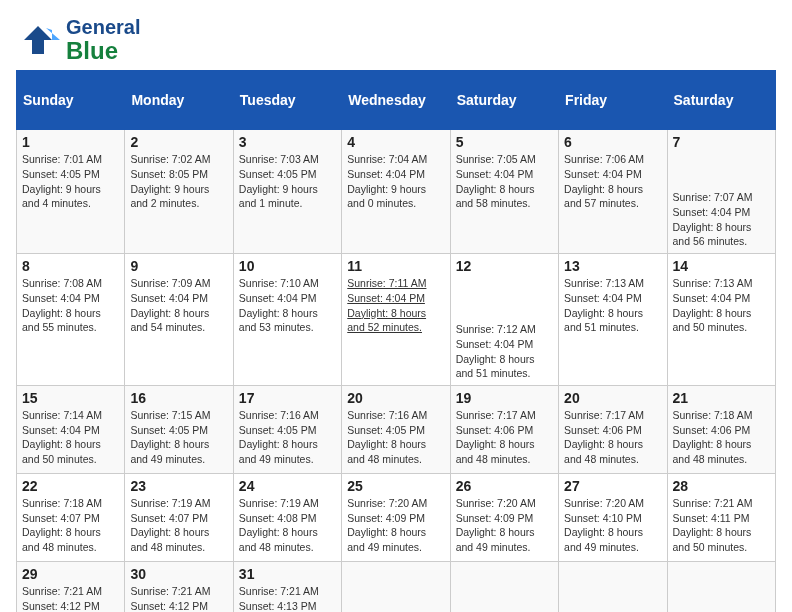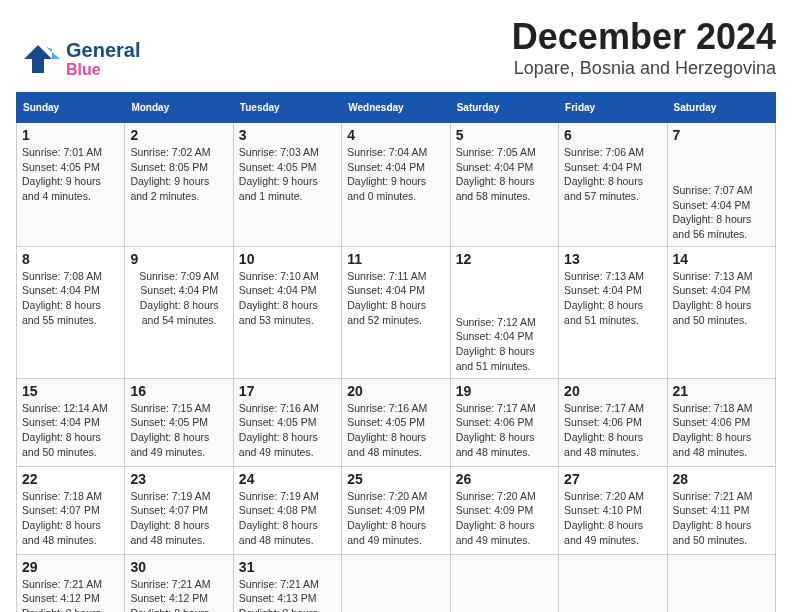--- a/index.html
+++ b/index.html
@@ -6,22 +6,22 @@
     body {
       font-family: Arial, sans-serif;
       background: #fff;
       width: 792px;
       min-height: 612px;
       padding: 16px;
     }
     .header-area {
       display: flex;
       justify-content: space-between;
-      align-items: flex-end;
-      margin-bottom: 13px;
+      align-items: flex-start;
+      margin-bottom: 6px;
     }
     .logo {
       display: flex;
       align-items: center;
       gap: 6px;
     }
     .logo-icon {
       width: 44px;
       height: 36px;
     }
@@ -38,22 +38,22 @@
       color: #444;
     }
     table {
       width: 100%;
       border-collapse: collapse;
       font-size: 11px;
     }
     thead tr th {
       background: #1a56b0;
       color: #fff;
-      padding: 9px 6px;
-      font-size: 10px;
+      padding: 21px 6px;
+      font-size: 14px;
       font-weight: bold;
       text-align: left;
       border: 1px solid #1a56b0;
     }
     tbody tr td {
       border: 1px solid #ccc;
       vertical-align: top;
       padding: 4px 5px;
       height: 88px;
       width: 14.28%;
@@ -84,26 +84,22 @@
 <div class="header-area">
   <div class="logo">
     <svg class="logo-icon" viewBox="0 0 44 36" xmlns="http://www.w3.org/2000/svg">
       <rect x="0" y="0" width="44" height="36" fill="none"></rect>
 
       <polygon points="22,4 36,18 28,18 28,32 16,32 16,18 8,18" fill="#1a4a8a"></polygon>
       <polygon points="30,6 44,18 36,18 36,8" fill="#4da6ff"></polygon>
     </svg>
     <div>
       <div style="font-size:20px;font-weight:bold;color:#1a4a8a;line-height:1.1">General</div>
-      <div style="font-size:16px;font-weight:bold;color:#ec4899;line-height:1.1">Blue</div>
+      <div style="font-size:24px;font-weight:bold;color:#15803d;line-height:1.1">Blue</div>
     </div>
-  </div>
-  <div class="title-block">
-    <div class="month-title">December 2024</div>
-    <div class="location-title">Lopare, Bosnia and Herzegovina</div>
   </div>
 </div>
 
 <table>
   <thead>
     <tr>
     <th>Sunday</th>
         <th>Monday</th>
         <th>Tuesday</th>
         <th>Wednesday</th>
@@ -167,35 +163,35 @@
       <tr>
         <td>
           <span class="day-num">8</span>
           <div class="cell-text" style="white-space: pre-line;">Sunrise: 7:08 AM
 Sunset: 4:04 PM
 Daylight: 8 hours
 and 55 minutes.</div>
         </td>
         <td>
           <span class="day-num">9</span>
-          <div class="cell-text" style="white-space: pre-line; text-align: center;">Sunrise: 7:09 AM
+          <div class="cell-text" style="white-space: pre-line;">Sunrise: 7:09 AM
 Sunset: 4:04 PM
 Daylight: 8 hours
 and 54 minutes.</div>
         </td>
         <td>
           <span class="day-num">10</span>
           <div class="cell-text" style="white-space: pre-line;">Sunrise: 7:10 AM
 Sunset: 4:04 PM
 Daylight: 8 hours
 and 53 minutes.</div>
         </td>
         <td>
           <span class="day-num">11</span>
-          <div class="cell-text" style="white-space: pre-line;">Sunrise: 7:11 AM
+          <div class="cell-text" style="white-space: pre-line; text-decoration: underline;">Sunrise: 7:11 AM
 Sunset: 4:04 PM
 Daylight: 8 hours
 and 52 minutes.</div>
         </td>
         <td>
           <span class="day-num">12</span>
           <div class="cell-text" style="white-space: pre-line; margin-top: 48px;">Sunrise: 7:12 AM
 Sunset: 4:04 PM
 Daylight: 8 hours
 and 51 minutes.</div>
@@ -211,21 +207,21 @@
           <span class="day-num">14</span>
           <div class="cell-text" style="white-space: pre-line;">Sunrise: 7:13 AM
 Sunset: 4:04 PM
 Daylight: 8 hours
 and 50 minutes.</div>
         </td>
       </tr>
       <tr>
         <td>
           <span class="day-num">15</span>
-          <div class="cell-text" style="white-space: pre-line;">Sunrise: 12:14 AM
+          <div class="cell-text" style="white-space: pre-line;">Sunrise: 7:14 AM
 Sunset: 4:04 PM
 Daylight: 8 hours
 and 50 minutes.</div>
         </td>
         <td>
           <span class="day-num">16</span>
           <div class="cell-text" style="white-space: pre-line;">Sunrise: 7:15 AM
 Sunset: 4:05 PM
 Daylight: 8 hours
 and 49 minutes.</div>

